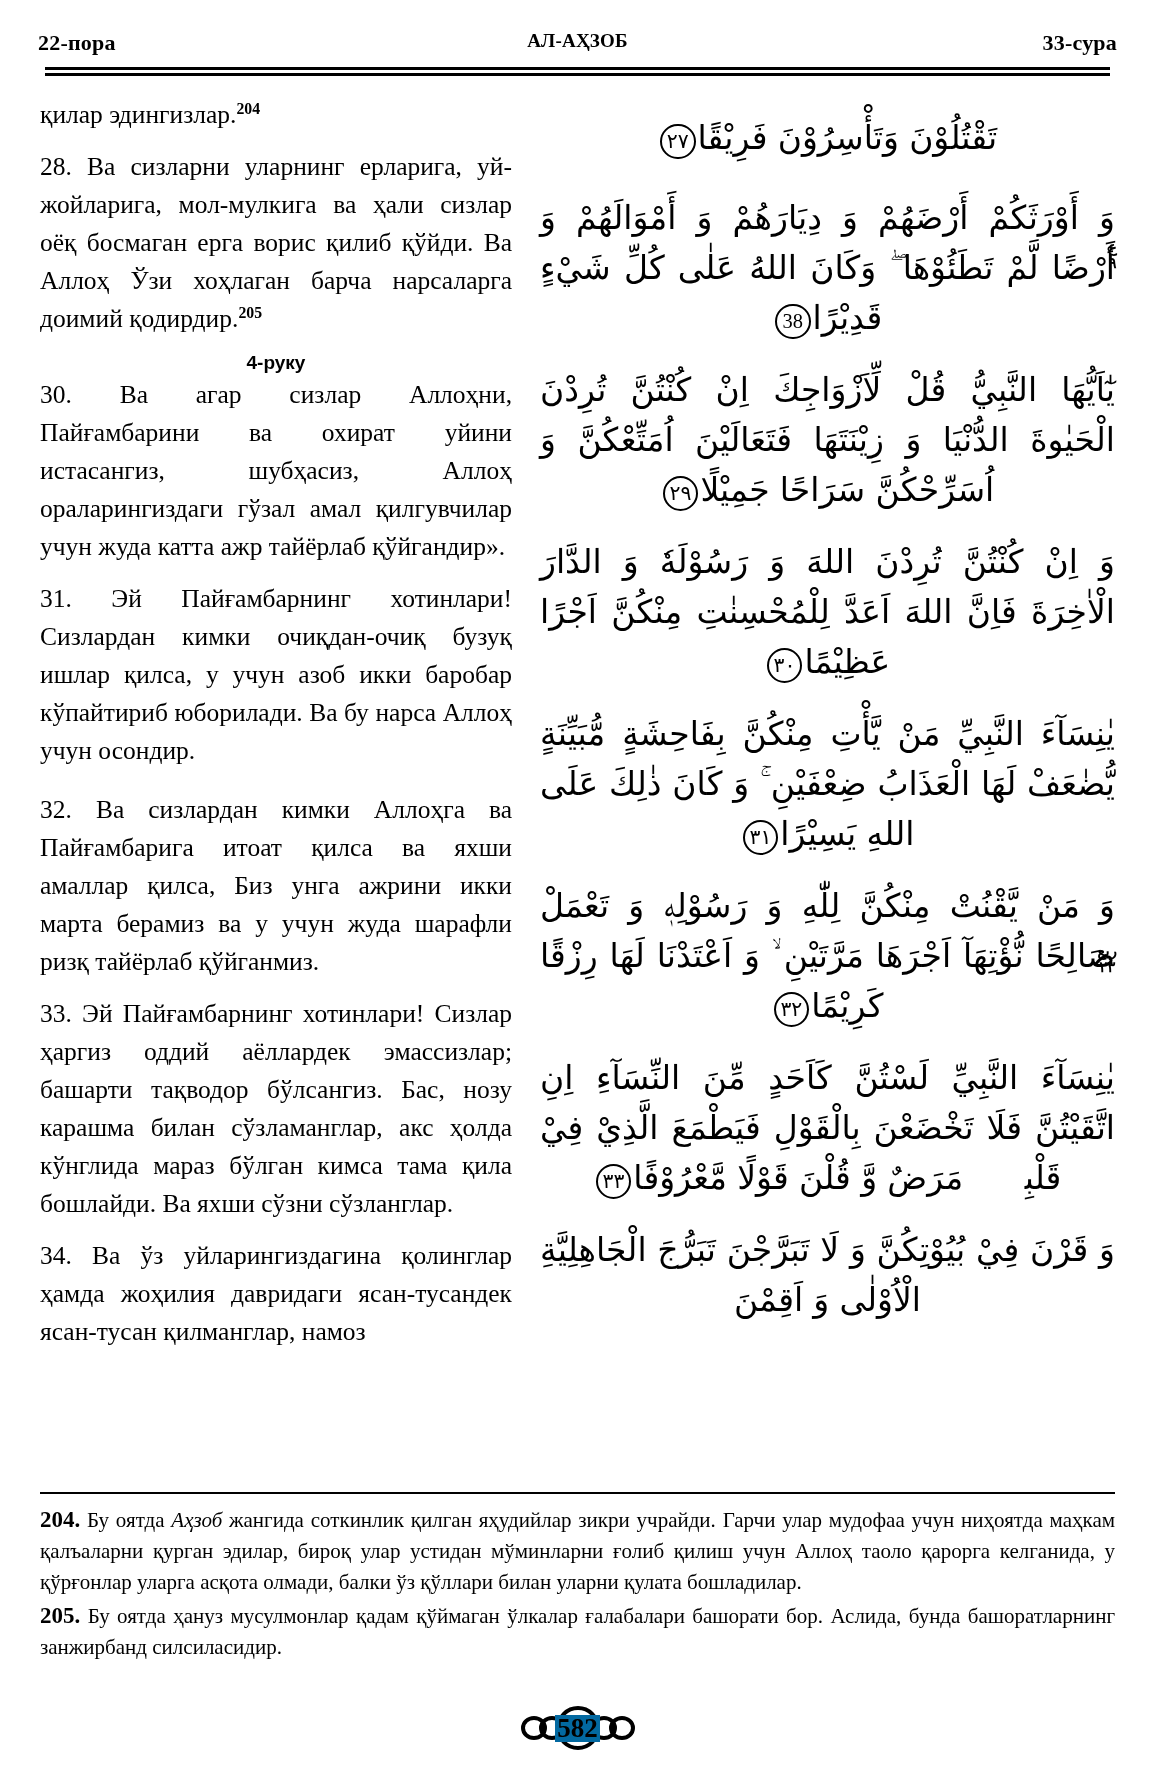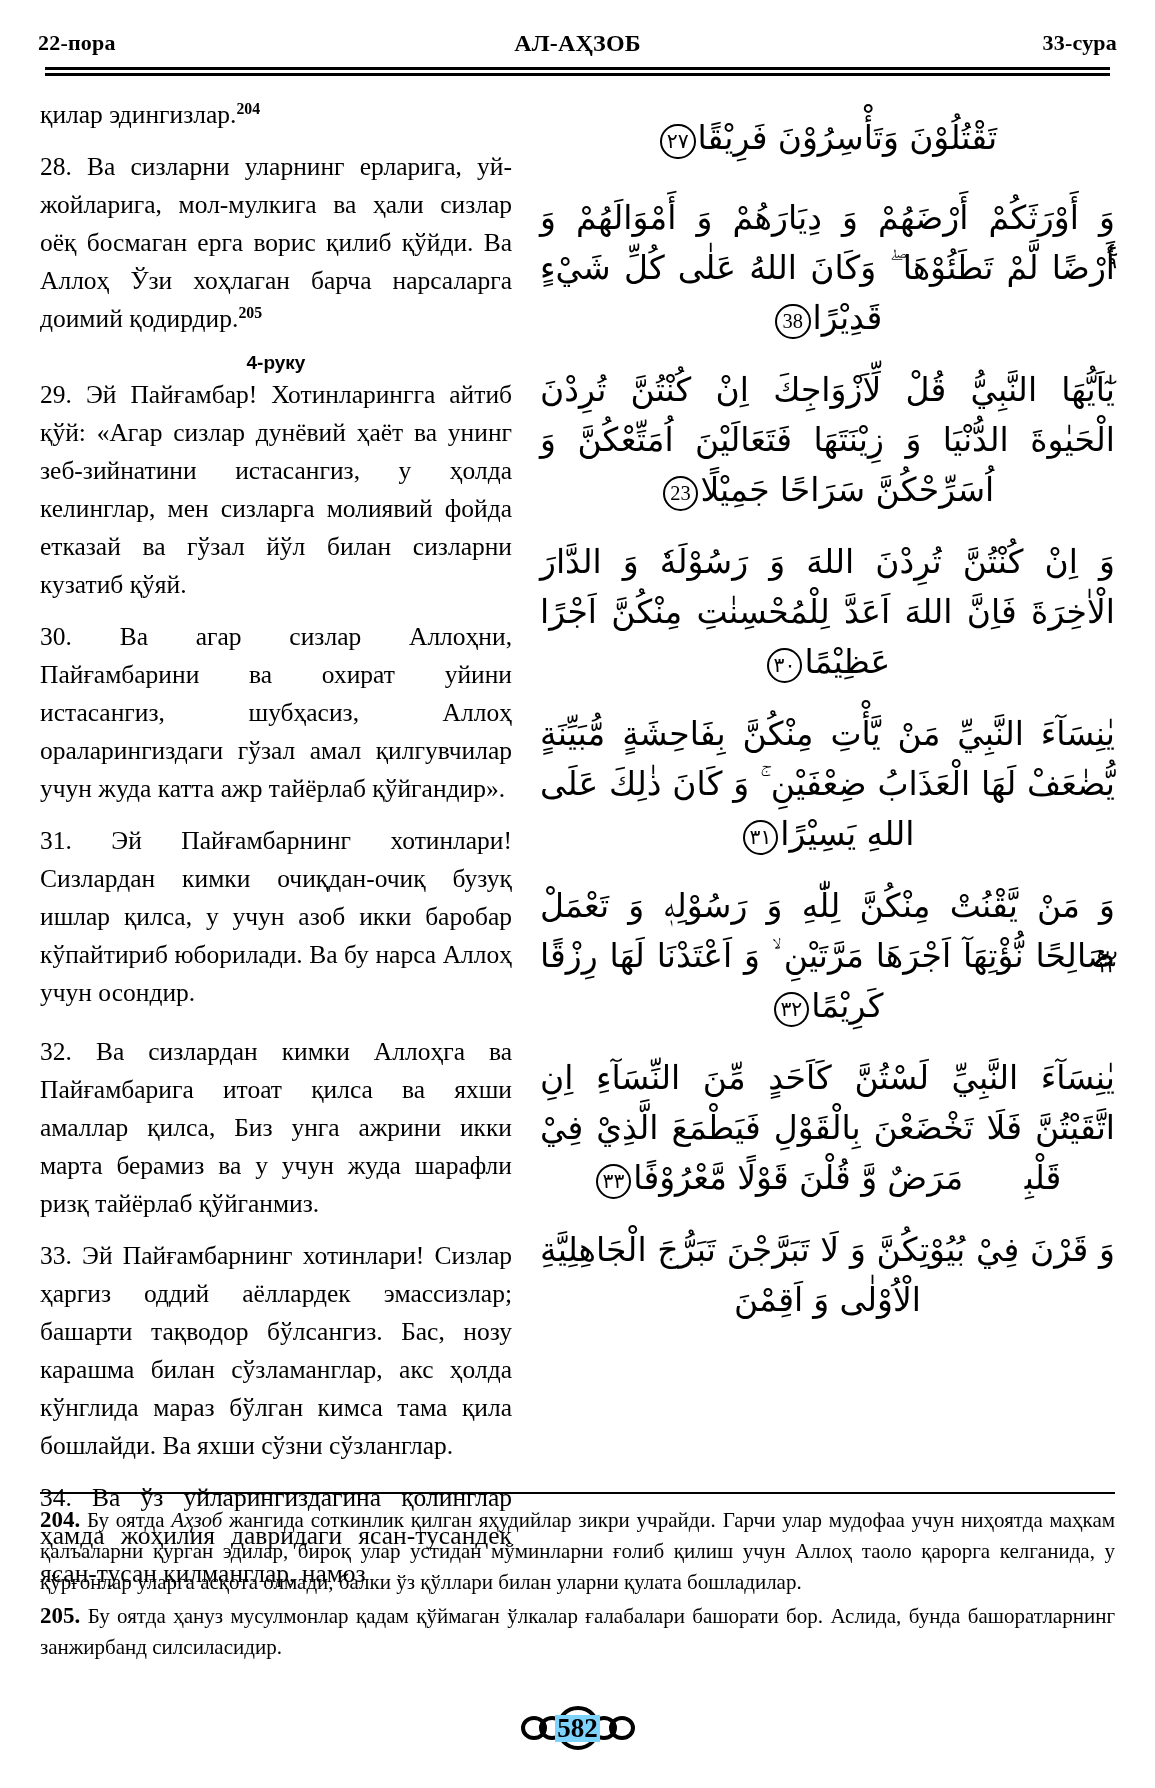--- a/index.html
+++ b/index.html
@@ -35,21 +35,21 @@
     justify-content: space-between;
     font-family: "Liberation Serif", "DejaVu Serif", serif;
     font-weight: bold;
     font-size: 22px;
     letter-spacing: 0.2px;
   }
   .header .center {
     position: absolute;
     left: 0; right: 0;
     text-align: center;
-    font-size: 24px;
+    font-size: 19px;
     font-weight: bold;
   }
   .header .left  { z-index: 2; }
   .header .right { z-index: 2; }
 
   .header-rules {
     position: absolute;
     left: 45px;
     right: 45px;
     top: 67px;
@@ -221,21 +221,21 @@
   .pagenum .lobe.l1 { left: 18px; }
   .pagenum .lobe.l2 { left: 36px; }
   .pagenum .lobe.r1 { right: 18px; }
   .pagenum .lobe.r2 { right: 36px; }
   .pagenum .num {
     position: relative;
     z-index: 3;
     font-family: "Liberation Serif", "DejaVu Serif", serif;
     font-weight: bold;
     font-size: 27px;
-    background: #7dd3fc;
+    background: #0369a1;
     padding: 0 2px;
     line-height: 1;
   }
 </style>
 </head>
 <body>
 
 <div class="page">
 
   <div class="header">
@@ -251,21 +251,20 @@
   <div class="body-area">
 
     <div class="col-uz">
 
       <p class="uz-par last-line-left"><span>қилар эдингизлар.</span><sup>204</sup></p>
 
       <p class="uz-par"><span class="vnum">28.</span>&nbsp;<span>Ва сизларни уларнинг ерларига, уй-жойларига, мол-мулкига ва ҳали сизлар оёқ босмаган ерга ворис қилиб қўйди. Ва Аллоҳ Ўзи хоҳлаган барча нарсаларга доимий қодирдир.</span><sup>205</sup></p>
 
       <div class="ruku">4-руку</div>
 
-      <p class="uz-par"><span>29.</span>&nbsp;<span>Эй Пайғамбар! Хотинларингга айтиб қўй: «Агар сизлар дунёвий ҳаёт ва унинг зеб-зийнатини истасангиз, у ҳолда келинглар, мен сизларга молиявий фойда етказай ва гўзал йўл билан сизларни кузатиб қўяй.</span></p>
 
       <p class="uz-par"><span>30.</span>&nbsp;<span>Ва агар сизлар Аллоҳни, Пайғамбарини ва охират уйини истасангиз, шубҳасиз, Аллоҳ ораларингиздаги гўзал амал қилгувчилар учун жуда катта ажр тайёрлаб қўйгандир».</span></p>
 
       <p class="uz-par cont"><span>31.</span>&nbsp;<span>Эй Пайғамбарнинг хотинлари! Сизлардан кимки очиқдан-очиқ бузуқ ишлар қилса, у учун азоб икки баробар кўпайтириб юборилади. Ва бу нарса Аллоҳ учун осондир.</span></p>
 
       <p class="uz-par" style="margin-top:21px"><span>32.</span>&nbsp;<span>Ва сизлардан кимки Аллоҳга ва Пайғамбарига итоат қилса ва яхши амаллар қилса, Биз унга ажрини икки марта берамиз ва у учун жуда шарафли ризқ тайёрлаб қўйганмиз.</span></p>
 
       <p class="uz-par"><span>33.</span>&nbsp;<span>Эй Пайғамбарнинг хотинлари! Сизлар ҳаргиз оддий аёллардек эмассизлар; башарти тақводор бўлсангиз. Бас, нозу карашма билан сўзламанглар, акс ҳолда кўнглида мараз бўлган кимса тама қила бошлайди. Ва яхши сўзни сўзланглар.</span></p>
 
       <p class="uz-par"><span>34.</span>&nbsp;<span>Ва ўз уйларингиздагина қолинглар ҳамда жоҳилия давридаги ясан-тусандек ясан-тусан қилманглар, намоз</span></p>
@@ -273,21 +272,21 @@
 
     <div class="col-ar">
 
       <div class="sajda-mark side-mark-1">ع<br>٩</div>
       <div class="sajda-mark side-mark-2">ربع<br>٢٣</div>
 
       <p class="ar-block b1"><span>تَقْتُلُوْنَ وَتَأْسِرُوْنَ فَرِيْقًا</span><span class="ayah-num">٢٧</span></p>
 
       <p class="ar-block"><span>وَ أَوْرَثَكُمْ أَرْضَهُمْ وَ دِيَارَهُمْ وَ أَمْوَالَهُمْ وَ أَرْضًا لَّمْ تَطَئُوْهَا ۖ وَكَانَ اللهُ عَلٰى كُلِّ شَيْءٍ قَدِيْرًا</span><span class="ayah-num">38</span></p>
 
-      <p class="ar-block"><span>يٰٓاَيُّهَا النَّبِيُّ قُلْ لِّاَزْوَاجِكَ اِنْ كُنْتُنَّ تُرِدْنَ الْحَيٰوةَ الدُّنْيَا وَ زِيْنَتَهَا فَتَعَالَيْنَ اُمَتِّعْكُنَّ وَ اُسَرِّحْكُنَّ سَرَاحًا جَمِيْلًا</span><span class="ayah-num">23</span></p>
+      <p class="ar-block"><span>يٰٓاَيُّهَا النَّبِيُّ قُلْ لِّاَزْوَاجِكَ اِنْ كُنْتُنَّ تُرِدْنَ الْحَيٰوةَ الدُّنْيَا وَ زِيْنَتَهَا فَتَعَالَيْنَ اُمَتِّعْكُنَّ وَ اُسَرِّحْكُنَّ سَرَاحًا جَمِيْلًا</span><span class="ayah-num">٢٩</span></p>
 
       <p class="ar-block"><span>وَ اِنْ كُنْتُنَّ تُرِدْنَ اللهَ وَ رَسُوْلَهٗ وَ الدَّارَ الْاٰخِرَةَ فَاِنَّ اللهَ اَعَدَّ لِلْمُحْسِنٰتِ مِنْكُنَّ اَجْرًا عَظِيْمًا</span><span class="ayah-num">٣٠</span></p>
 
       <p class="ar-block"><span>يٰنِسَآءَ النَّبِيِّ مَنْ يَّأْتِ مِنْكُنَّ بِفَاحِشَةٍ مُّبَيِّنَةٍ يُّضٰعَفْ لَهَا الْعَذَابُ ضِعْفَيْنِ ۚ وَ كَانَ ذٰلِكَ عَلَى اللهِ يَسِيْرًا</span><span class="ayah-num">٣١</span></p>
 
       <p class="ar-block"><span>وَ مَنْ يَّقْنُتْ مِنْكُنَّ لِلّٰهِ وَ رَسُوْلِهٖ وَ تَعْمَلْ صَالِحًا نُّؤْتِهَآ اَجْرَهَا مَرَّتَيْنِ ۙ وَ اَعْتَدْنَا لَهَا رِزْقًا كَرِيْمًا</span><span class="ayah-num">٣٢</span></p>
 
       <p class="ar-block"><span>يٰنِسَآءَ النَّبِيِّ لَسْتُنَّ كَاَحَدٍ مِّنَ النِّسَآءِ اِنِ اتَّقَيْتُنَّ فَلَا تَخْضَعْنَ بِالْقَوْلِ فَيَطْمَعَ الَّذِيْ فِيْ قَلْبِهٖ مَرَضٌ وَّ قُلْنَ قَوْلًا مَّعْرُوْفًا</span><span class="ayah-num">٣٣</span></p>
 
       <p class="ar-block"><span>وَ قَرْنَ فِيْ بُيُوْتِكُنَّ وَ لَا تَبَرَّجْنَ تَبَرُّجَ الْجَاهِلِيَّةِ الْاُوْلٰى وَ اَقِمْنَ</span></p>

